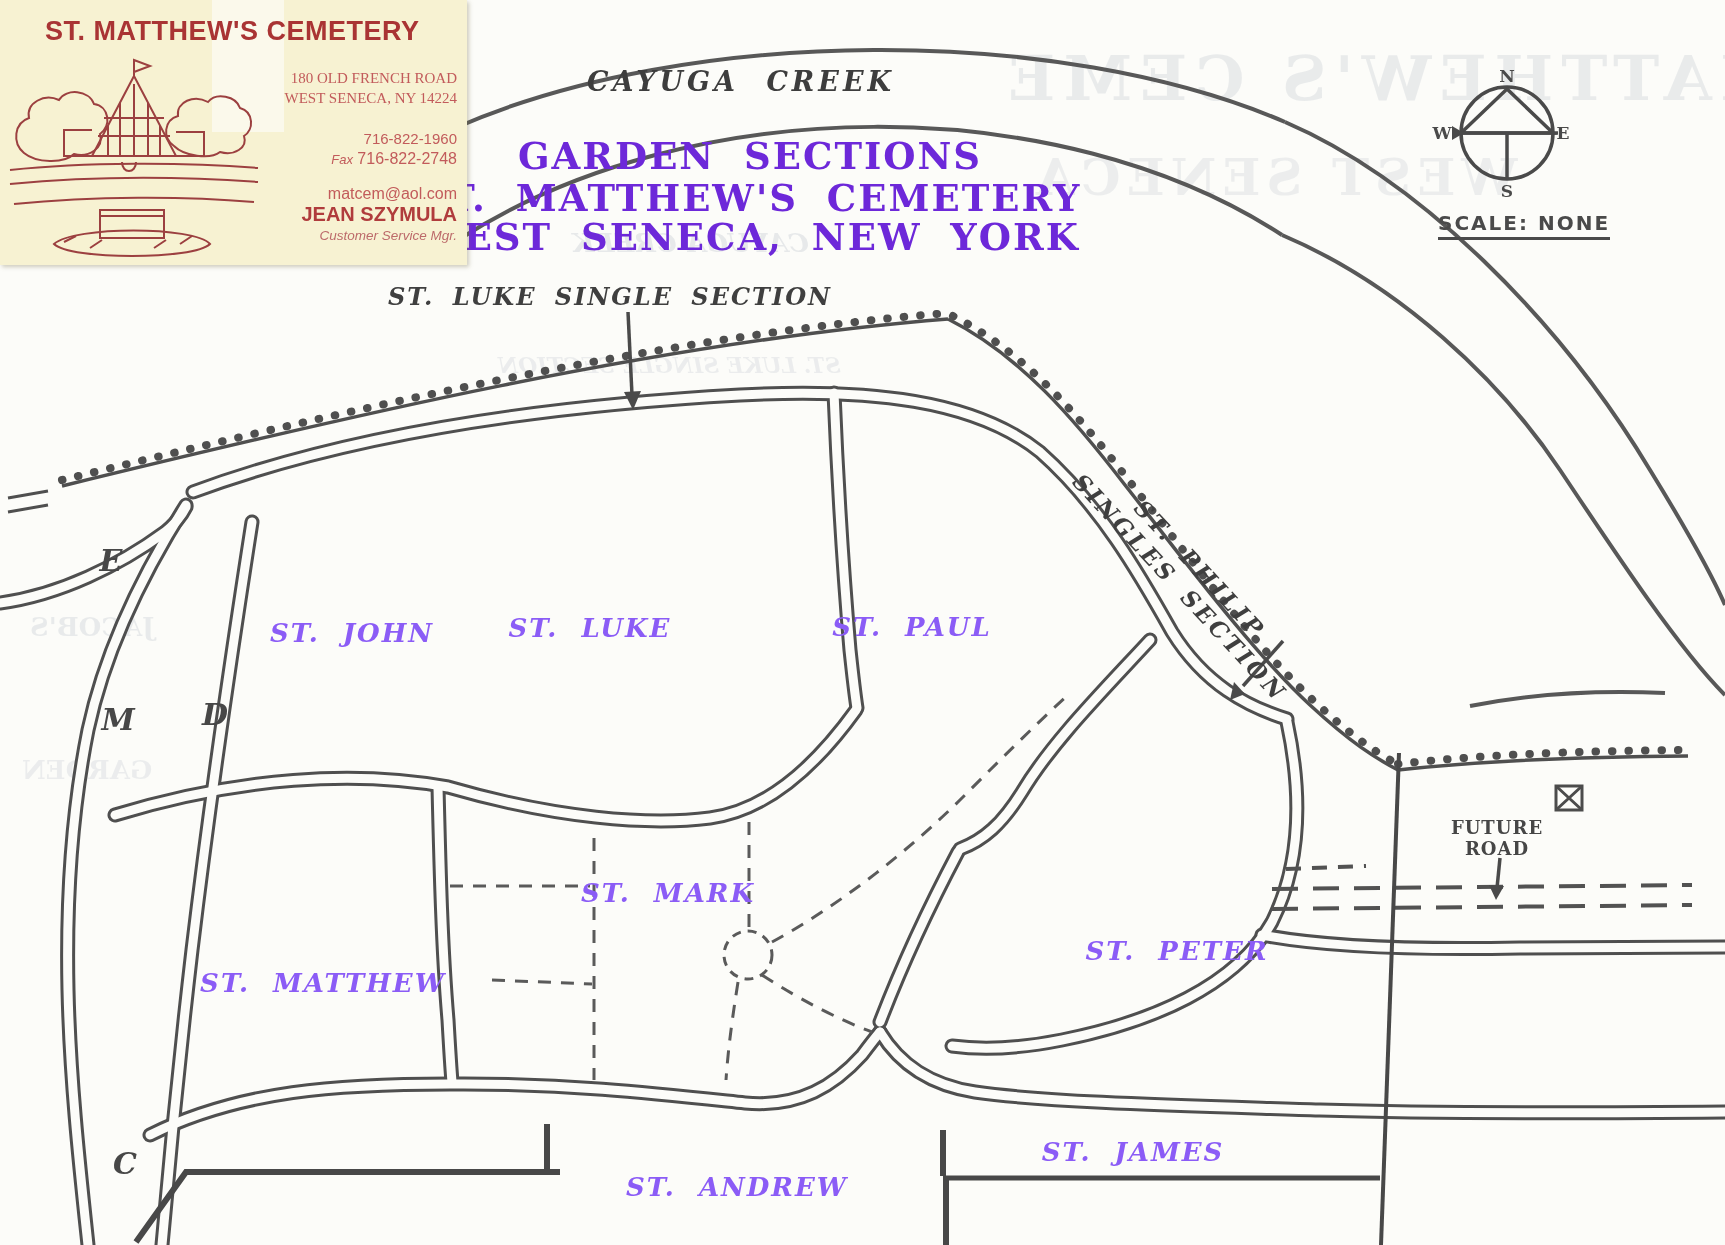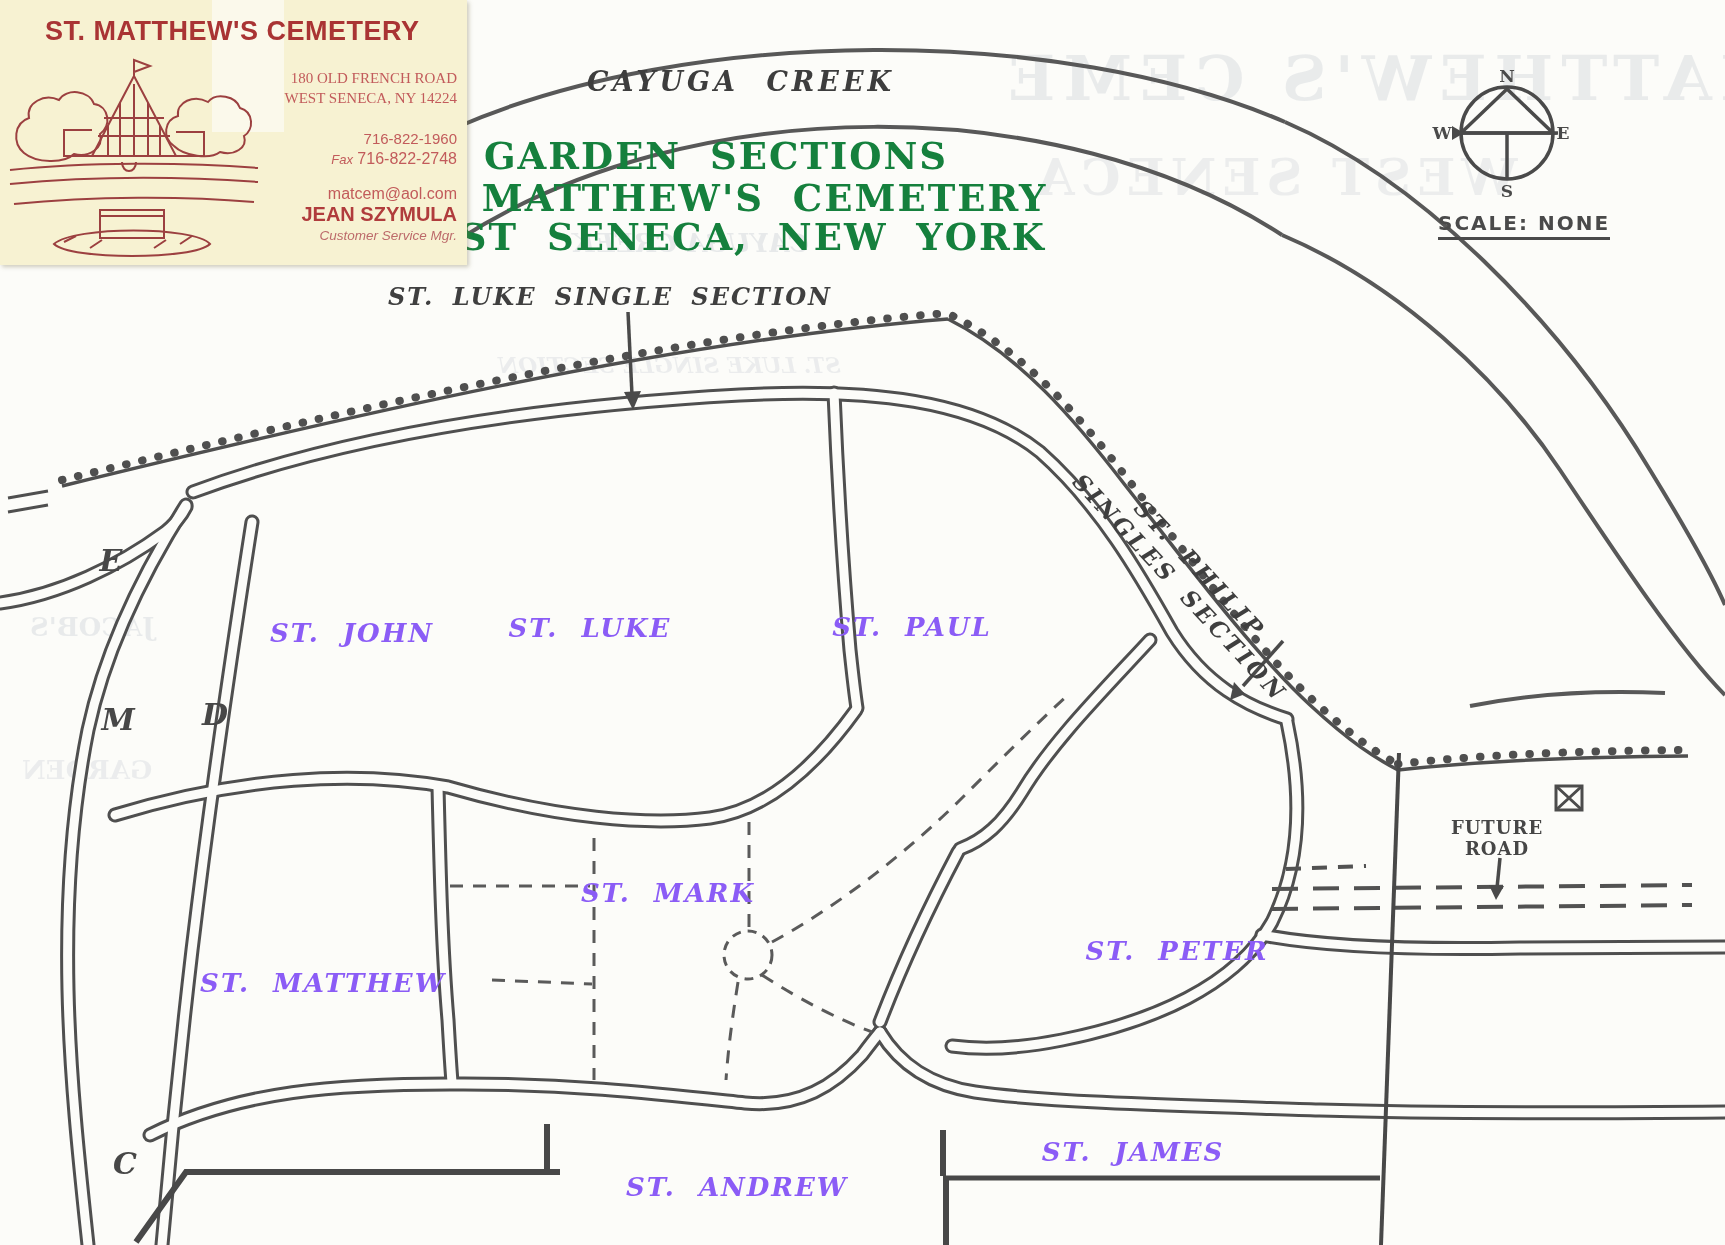--- a/index.html
+++ b/index.html
@@ -33,22 +33,22 @@
   #lbl-barth{left:368px;top:1145px;}
   #lbl-andrew{left:737px;top:1187px;}
   #lbl-james{left:1133px;top:1152px;}
   #ltr-e{left:111px;top:560px;}
   #ltr-m{left:118px;top:719px;}
   #ltr-d{left:215px;top:714px;}
   #ltr-c{left:125px;top:1163px;}
 
   #creek-label{position:absolute;left:741px;top:81px;transform:translate(-50%,-50%);
        font:bold italic 27px "DejaVu Serif",serif;letter-spacing:4px;word-spacing:14px;color:#3d3d3d;}
-  .title-line{position:absolute;left:716px;transform:translate(-50%,-50%);
-       font:bold 37px "DejaVu Serif",serif;letter-spacing:2px;word-spacing:14px;color:#15803d;white-space:nowrap;}
+  .title-line{position:absolute;left:750px;transform:translate(-50%,-50%);
+       font:bold 37px "DejaVu Serif",serif;letter-spacing:2px;word-spacing:14px;color:#6d28d9;white-space:nowrap;}
   #title1{top:156px;}#title2{top:198px;}#title3{top:237px;}
 
   #callout-single{position:absolute;left:610px;top:296px;transform:translate(-50%,-50%);
        font:bold italic 24px "DejaVu Serif",serif;letter-spacing:2px;word-spacing:8px;color:#3f3f3f;white-space:nowrap;}
   #callout-philip{position:absolute;left:1190px;top:578px;transform:translate(-50%,-50%) rotate(47deg);
        font:bold italic 23px "DejaVu Serif",serif;letter-spacing:3px;word-spacing:8px;color:#3f3f3f;
        text-align:center;line-height:27px;white-space:nowrap;}
   #future-road{position:absolute;left:1497px;top:838px;transform:translate(-50%,-50%);
        font:bold 18px "DejaVu Serif",serif;letter-spacing:1px;color:#464646;text-align:center;line-height:21px;}
   #scale-label{position:absolute;left:1438px;top:211px;font:bold 20px "DejaVu Sans",sans-serif;

